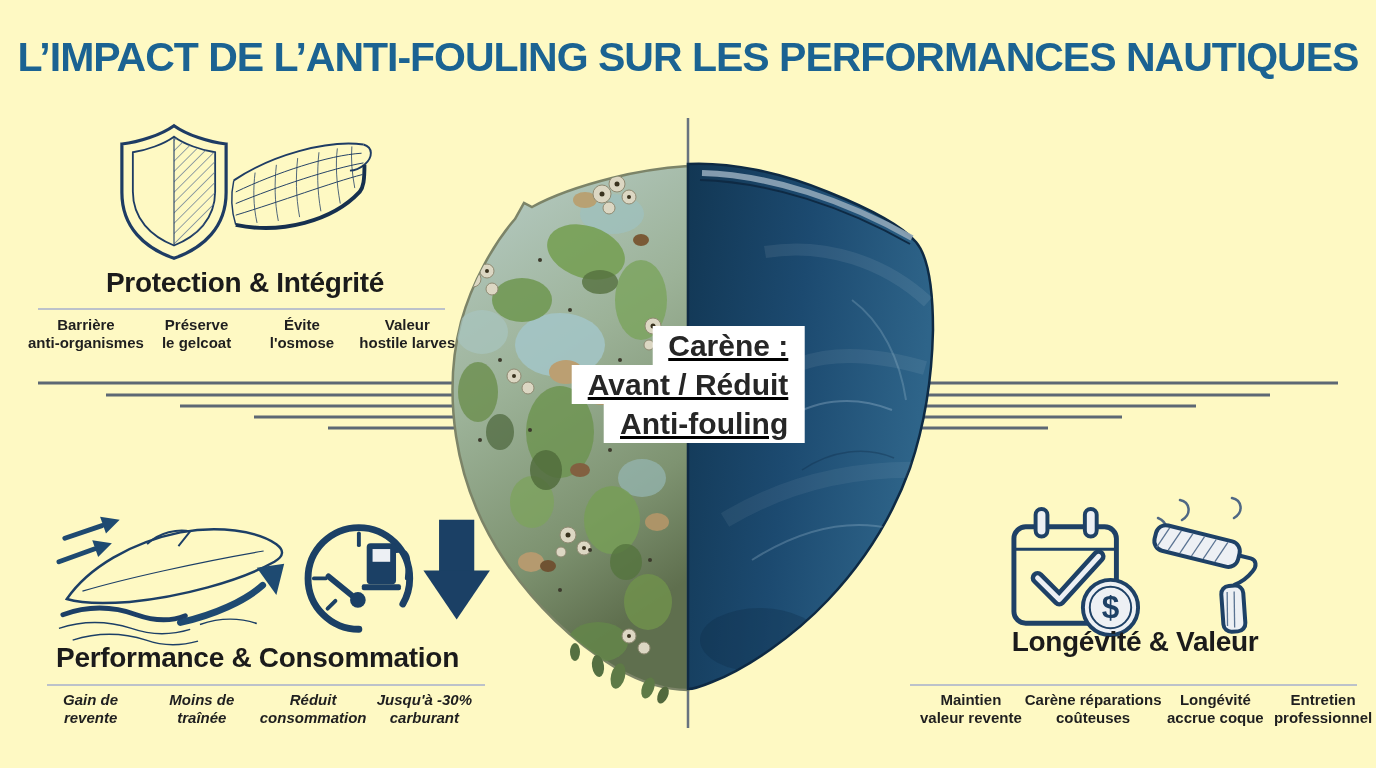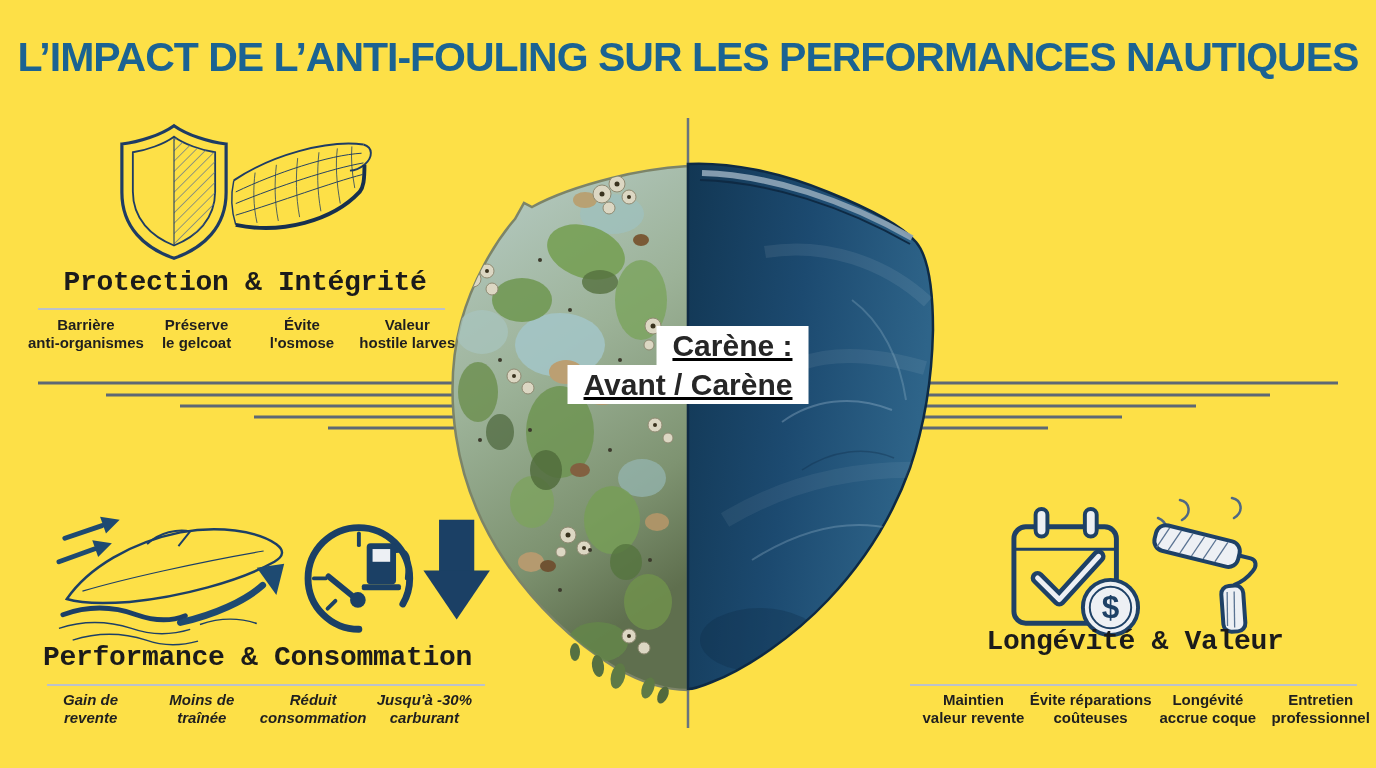--- a/index.html
+++ b/index.html
@@ -1,22 +1,22 @@
 <!DOCTYPE html>
 <html><head>
 <meta charset="utf-8">
 <style>
   html,body{margin:0;padding:0;}
   body{background:#dfe3e9;font-family:"Liberation Sans","DejaVu Sans",sans-serif;}
-  .stage{position:relative;width:1376px;height:768px;background:#fde047;overflow:hidden;margin:0 auto;}
+  .stage{position:relative;width:1376px;height:768px;background:#fef9c3;overflow:hidden;margin:0 auto;}
   .title{position:absolute;top:34px;left:0;width:100%;text-align:center;
          font-size:41px;font-weight:bold;letter-spacing:-1px;color:#1b6392;}
   .hull-svg{position:absolute;left:0;top:0;width:1376px;height:768px;}
   .icon-svg{position:absolute;}
-  .section-heading{position:absolute;text-align:center;font-size:28px;font-weight:bold;color:#1b1b1b;letter-spacing:-.3px;font-family:Liberation Mono, monospace;}
+  .section-heading{position:absolute;text-align:center;font-size:28px;font-weight:bold;color:#1b1b1b;letter-spacing:-.3px;}
   .separator{position:absolute;height:2px;background:#bcc2ca;}
   .items{position:absolute;display:flex;}
   .item{flex:1;text-align:center;font-size:15px;font-weight:bold;color:#1f1f1f;line-height:18px;}
   .item span{display:block;white-space:nowrap;}
   .center-label{position:absolute;left:688px;top:326px;transform:translateX(-50%);
                 display:flex;flex-direction:column;align-items:flex-end;text-decoration:underline;}
   .center-label .lbl{background:#ffffff;color:#262626;font-size:30px;font-weight:bold;
                      padding:3px 16px;line-height:33px;white-space:nowrap;}
 </style>
 </head>
@@ -335,31 +335,32 @@
   </svg>
 
   <div class="section-heading" style="left:900px;top:626px;width:470px;">Longévité &amp; Valeur</div>
   <div class="separator" style="left:910px;top:684px;width:447px;"></div>
   <div class="items" style="left:917px;top:691px;width:460px;">
     <div class="item">
       <span>Maintien</span>
       <span>valeur revente</span>
     </div>
     <div class="item">
-      <span>Évite réparations</span>
+      <span>Carène réparations</span>
       <span>coûteuses</span>
     </div>
     <div class="item">
       <span>Longévité</span>
       <span>accrue coque</span>
     </div>
     <div class="item">
       <span>Entretien</span>
       <span>professionnel</span>
     </div>
   </div>
 
   <div class="center-label">
     <div class="lbl">Carène :</div>
-    <div class="lbl">Avant / Carène</div>
+    <div class="lbl">Avant / Réduit</div>
+    <div class="lbl">Anti-fouling</div>
   </div>
 
 </div>
 
 </body></html>

